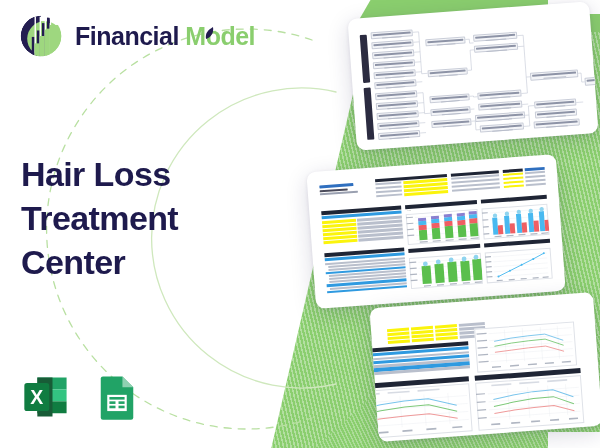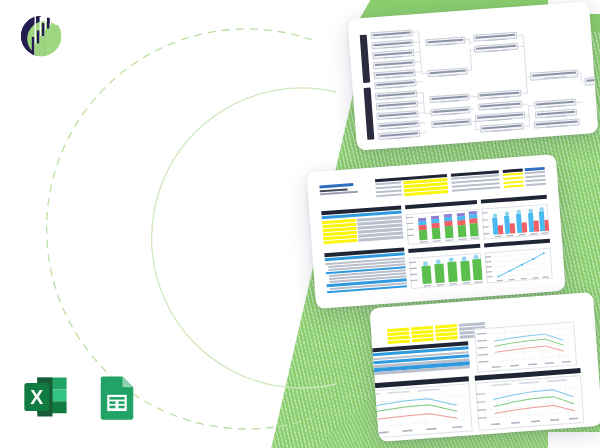--- a/index.html
+++ b/index.html
@@ -223,22 +223,34 @@
         <rect x="69" y="8" width="3" height="90" fill="#ffffff"></rect>
 
         <rect x="36" y="66" width="11" height="32" fill="#9ed77f"></rect>
         <rect x="47" y="50" width="11" height="48" fill="#9ed77f"></rect>
         <rect x="58" y="36" width="11" height="62" fill="#9ed77f"></rect>
         <rect x="69" y="26" width="26" height="72" fill="#9ed77f"></rect>
 
         <rect x="63" y="10" width="6" height="12" fill="#231d50"></rect>
       </g>
     </svg>
+    <div class="logo-text">
+      <span class="w1">Financial</span><span>&nbsp;</span><span class="w2"><span>Model</span>
+        <svg width="9" height="13" viewBox="0 0 9 13" style="position:absolute;left:20px;top:5px;">
+          <path d="M8,0 C3,3 0,6 1,12 C6,10 9,6 8,0 Z" fill="#231d50"></path>
+        </svg>
+      </span>
+    </div>
   </div>
 
+  <div class="headline">
+    <div>Hair Loss</div>
+    <div>Treatment</div>
+    <div>Center</div>
+  </div>
 
   <div class="icon-row">
     <svg class="ftype" viewBox="0 0 48 48">
       <rect x="16" y="6" width="27" height="11" fill="#21a366"></rect>
       <rect x="16" y="17" width="27" height="11" fill="#33c481"></rect>
       <rect x="16" y="28" width="27" height="11" fill="#107c41"></rect>
       <rect x="16" y="6" width="14" height="36" fill="#185c37"></rect>
       <rect x="4" y="11" width="23" height="26" rx="2.5" fill="#107c41"></rect>
       <text x="15.5" y="30.5" font-family="Liberation Sans, sans-serif" font-size="18" font-weight="700" fill="#ffffff" text-anchor="middle">X</text>
     </svg>

